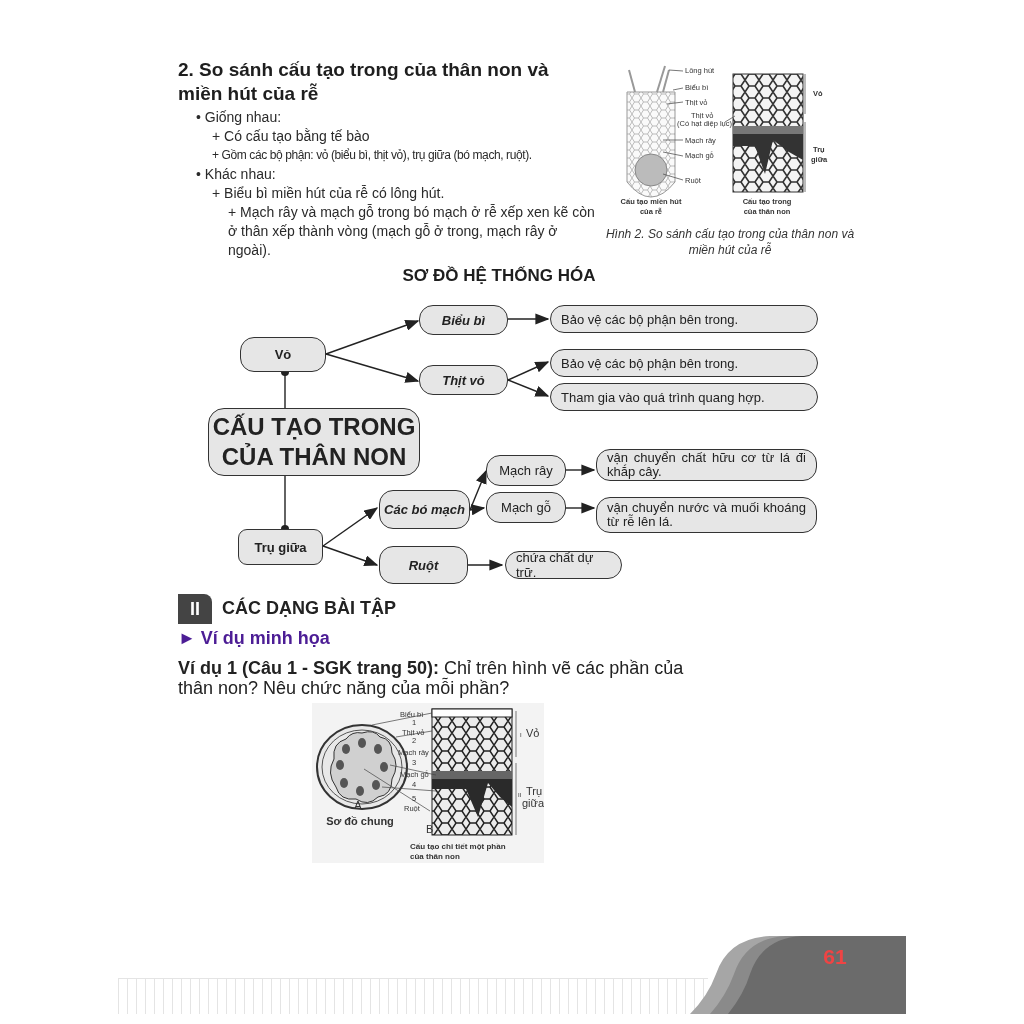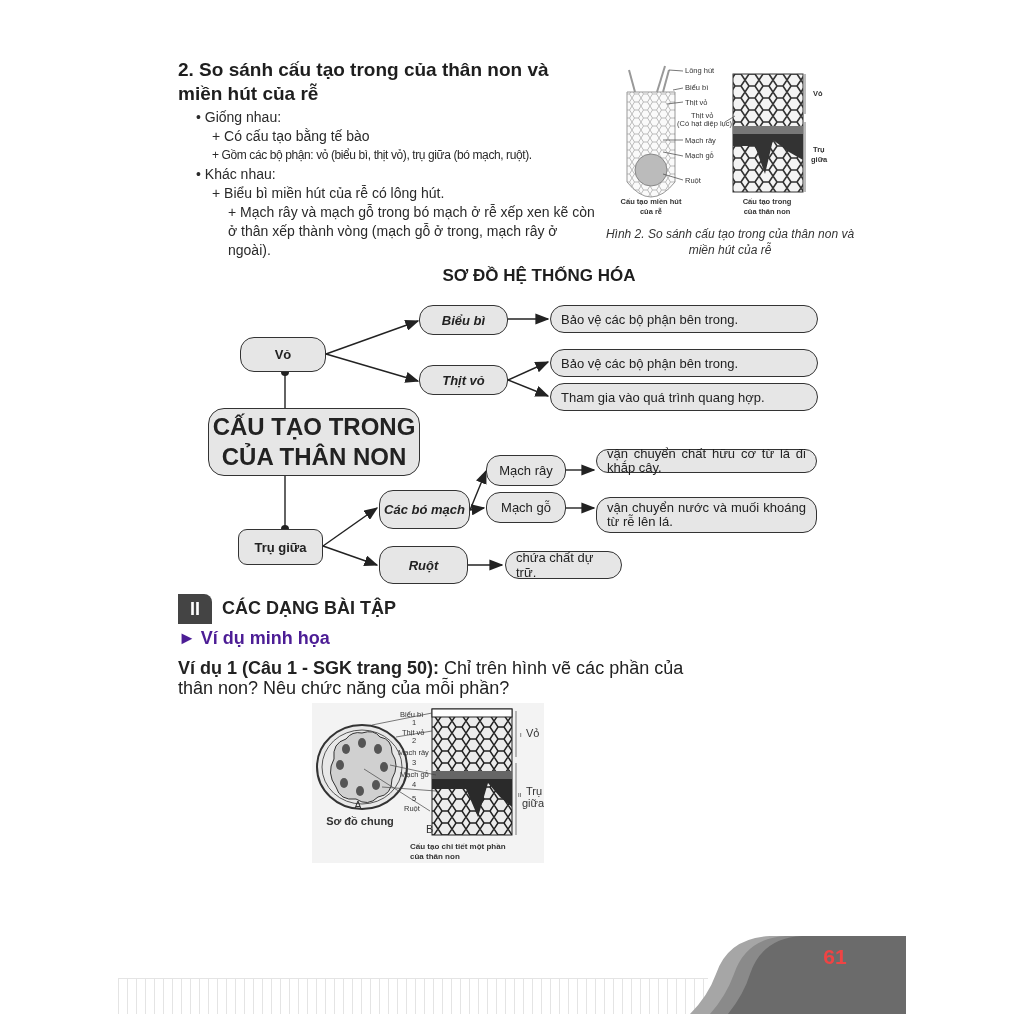--- a/index.html
+++ b/index.html
@@ -6,21 +6,21 @@
   body { width:1024px; height:1024px; position:relative; overflow:hidden; font-family:"Liberation Sans", sans-serif; color:#222; }
   .abs { position:absolute; }
   .h2 { left:178px; top:58px; width:420px; font-size:19px; font-weight:bold; line-height:24px; color:#1e1e1e; }
   .bullets { left:196px; top:108px; width:400px; font-size:14px; line-height:19px; color:#2a2a2a; }
   .bullets .b { margin-left:0; }
   .bullets .s { margin-left:16px; }
   .bullets .s.tight { letter-spacing:-0.4px; font-size:12px; }
   .bullets .s.wrap { margin-left:32px; }
   .fig1 { left:605px; top:62px; width:250px; height:160px; }
   .fig1cap { left:600px; top:226px; width:260px; font-size:12px; font-style:italic; text-align:center; line-height:16px; color:#333; }
-  .diag-title { left:424px; top:266px; width:230px; font-size:17px; font-weight:bold; text-align:center; color:#1e1e1e; }
+  .diag-title { left:384px; top:266px; width:230px; font-size:17px; font-weight:bold; text-align:center; color:#1e1e1e; }
   .node { position:absolute; border:1.4px solid #333; background:#e6e6e6; border-radius:14px; display:flex; align-items:center; justify-content:center; font-size:13px; color:#222; box-sizing:border-box; }
   .node.bold { font-weight:bold; }
   .node.ital { font-style:italic; font-weight:bold; }
   .node.desc { justify-content:flex-start; padding:8px 10px; border-radius:16px; font-size:13px; }
   .node.desc2 { justify-content:flex-start; padding:2px 10px; border-radius:14px; font-size:13px; line-height:14px; text-align:justify; }
   .center-node { border-radius:16px; font-size:24px; font-weight:bold; text-align:center; line-height:30px; flex-direction:column; }
   svg.lines { position:absolute; left:0; top:0; }
   .sec-badge { left:178px; top:594px; width:34px; height:30px; background:#444; color:#fff; font-weight:bold; font-size:18px; display:flex; align-items:center; justify-content:center; border-radius:0 8px 0 0; }
   .sec-title { left:222px; top:598px; font-size:18px; font-weight:bold; color:#222; }
   .subsec { left:178px; top:628px; font-size:18px; font-weight:bold; color:#4c1d95; }
@@ -139,21 +139,21 @@
 <div class="node center-node" style="left:208px;top:408px;width:212px;height:68px;">
   <span>CẤU TẠO TRONG</span>
   <span>CỦA THÂN NON</span>
 </div>
 
 <div class="node bold" style="left:238px;top:529px;width:85px;height:36px;border-radius:9px;">Trụ giữa</div>
 <div class="node ital" style="left:379px;top:490px;width:91px;height:39px;">Các bó mạch</div>
 <div class="node ital" style="left:379px;top:546px;width:89px;height:38px;">Ruột</div>
 <div class="node" style="left:486px;top:455px;width:80px;height:31px;">Mạch rây</div>
 <div class="node" style="left:486px;top:492px;width:80px;height:31px;">Mạch gỗ</div>
-<div class="node desc2" style="left:596px;top:449px;width:221px;height:24px;">vận chuyển chất hữu cơ từ lá đi khắp cây.</div>
+<div class="node desc2" style="left:596px;top:449px;width:221px;height:32px;">vận chuyển chất hữu cơ từ lá đi khắp cây.</div>
 <div class="node desc2" style="left:596px;top:497px;width:221px;height:36px;">vận chuyển nước và muối khoáng từ rễ lên lá.</div>
 <div class="node desc" style="left:505px;top:551px;width:117px;height:28px;border-radius:14px;">chứa chất dự trữ.</div>
 
 <div class="abs sec-badge">II</div>
 <div class="abs sec-title">CÁC DẠNG BÀI TẬP</div>
 <div class="abs subsec">► Ví dụ minh họa</div>
 <div class="abs example">
   <b>Ví dụ 1 (Câu 1 - SGK trang 50):</b><span> Chỉ trên hình vẽ các phần của thân non? Nêu chức năng của mỗi phần?</span>
 </div>
 

